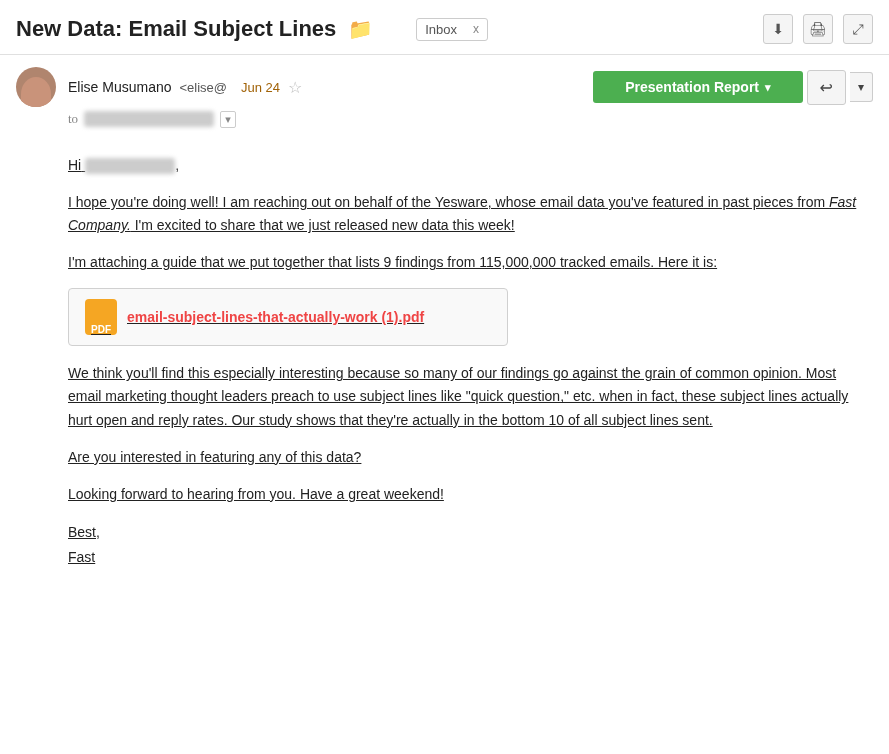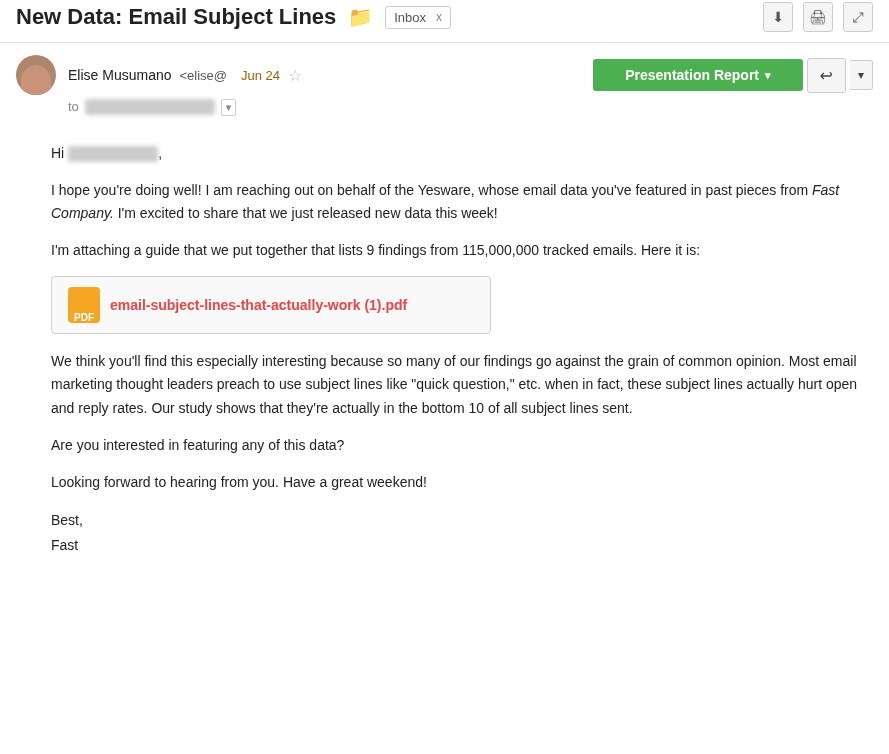--- a/index.html
+++ b/index.html
@@ -9,21 +9,21 @@
       color: #222;
       background: #fff;
       width: 889px;
       min-height: 754px;
     }
 
     
     .top-bar {
       display: flex;
       align-items: center;
-      padding: 2px 16px 10px 16px;
+      padding: 14px 16px 10px 16px;
       border-bottom: 1px solid #e0e0e0;
       gap: 12px;
     }
     .email-subject {
       font-size: 22px;
       font-weight: bold;
       color: #222;
       flex-shrink: 0;
     }
     .folder-icon {
@@ -32,22 +32,23 @@
       flex-shrink: 0;
     }
     .inbox-badge {
       display: flex;
       align-items: center;
       border: 1px solid #ccc;
       border-radius: 3px;
       padding: 3px 8px;
       font-size: 13px;
       color: #555;
-      gap: 10px;
-      flex-shrink: 0;
+      gap: 16px;
+      flex-shrink: 0;
+      margin-left: 31px;
     }
     .inbox-x {
       cursor: pointer;
       color: #888;
       font-size: 12px;
     }
     .spacer { flex: 1; }
     .top-actions {
       display: flex;
       gap: 10px;
@@ -164,20 +165,21 @@
       display: flex;
       align-items: center;
     }
 
     
     .to-row {
       display: flex;
       align-items: flex-start;
       padding: 4px 16px 10px 68px;
       gap: 6px;
+      font-family: Liberation Serif, serif;
     }
     .to-label {
       color: #888;
       font-size: 13px;
     }
     .to-value-blur {
       display: inline-block;
       width: 130px;
       height: 16px;
       background: #ccc;
@@ -188,23 +190,24 @@
       font-size: 11px;
       color: #888;
       cursor: pointer;
       border: 1px solid #ccc;
       border-radius: 2px;
       padding: 1px 4px;
     }
 
     
     .email-body {
-      padding: 16px 16px 16px 51px;
+      padding: 16px 16px 16px 68px;
       line-height: 1.6;
       color: #222;
+      text-decoration: underline;
     }
     .greeting {
       margin-bottom: 14px;
     }
     .greeting-name-blur {
       display: inline-block;
       width: 90px;
       height: 16px;
       background: #ccc;
       border-radius: 3px;

